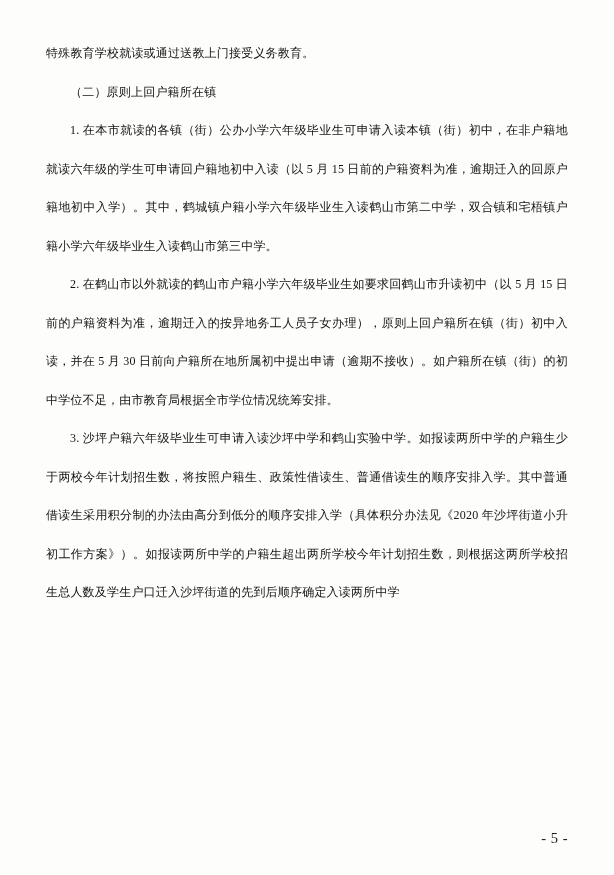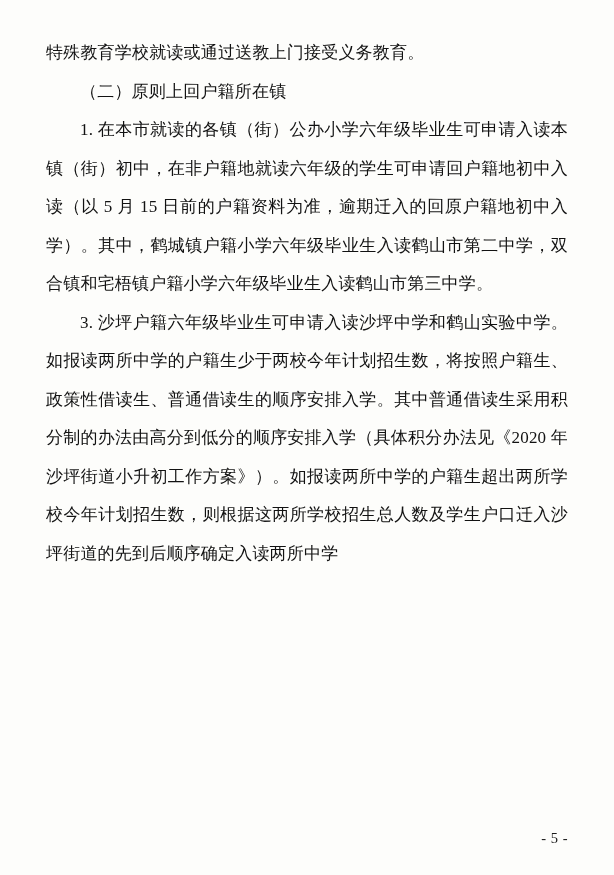--- a/index.html
+++ b/index.html
@@ -16,21 +16,21 @@
   }
   .page {
     position: relative;
     width: 614px;
     height: 875px;
     box-sizing: border-box;
     padding: 34px 46px 0 46px;
     background: #fdfdfb;
   }
   .doc-body {
-    font-size: 17px;
+    font-size: 12px;
     line-height: 38.5px;
     text-align: justify;
     text-justify: inter-ideograph;
     letter-spacing: 0.2px;
     color: #121212;
   }
   .para {
     margin: 0;
     text-indent: 2em;
     text-align: justify;
@@ -50,16 +50,17 @@
   }
 </style>
 </head>
 <body>
 
 <div class="page">
   <div class="doc-body">
     <p class="para noindent">特殊教育学校就读或通过送教上门接受义务教育。</p>
     <p class="para">（二）原则上回户籍所在镇</p>
     <p class="para">1. 在本市就读的各镇（街）公办小学六年级毕业生可申请入读本镇（街）初中，在非户籍地就读六年级的学生可申请回户籍地初中入读（以 5 月 15 日前的户籍资料为准，逾期迁入的回原户籍地初中入学）。其中，鹤城镇户籍小学六年级毕业生入读鹤山市第二中学，双合镇和宅梧镇户籍小学六年级毕业生入读鹤山市第三中学。</p>
+    <p class="para">2. 在鹤山市以外就读的鹤山市户籍小学六年级毕业生如要求回鹤山市升读初中（以 5 月 15 日前的户籍资料为准，逾期迁入的按异地务工人员子女办理），原则上回户籍所在镇（街）初中入读，并在 5 月 30 日前向户籍所在地所属初中提出申请（逾期不接收）。如户籍所在镇（街）的初中学位不足，由市教育局根据全市学位情况统筹安排。</p>
     <p class="para">3. 沙坪户籍六年级毕业生可申请入读沙坪中学和鹤山实验中学。如报读两所中学的户籍生少于两校今年计划招生数，将按照户籍生、政策性借读生、普通借读生的顺序安排入学。其中普通借读生采用积分制的办法由高分到低分的顺序安排入学（具体积分办法见《2020 年沙坪街道小升初工作方案》）。如报读两所中学的户籍生超出两所学校今年计划招生数，则根据这两所学校招生总人数及学生户口迁入沙坪街道的先到后顺序确定入读两所中学</p>
   </div>
   <div class="page-number">- 5 -</div>
 </div>
 
 </body></html>

